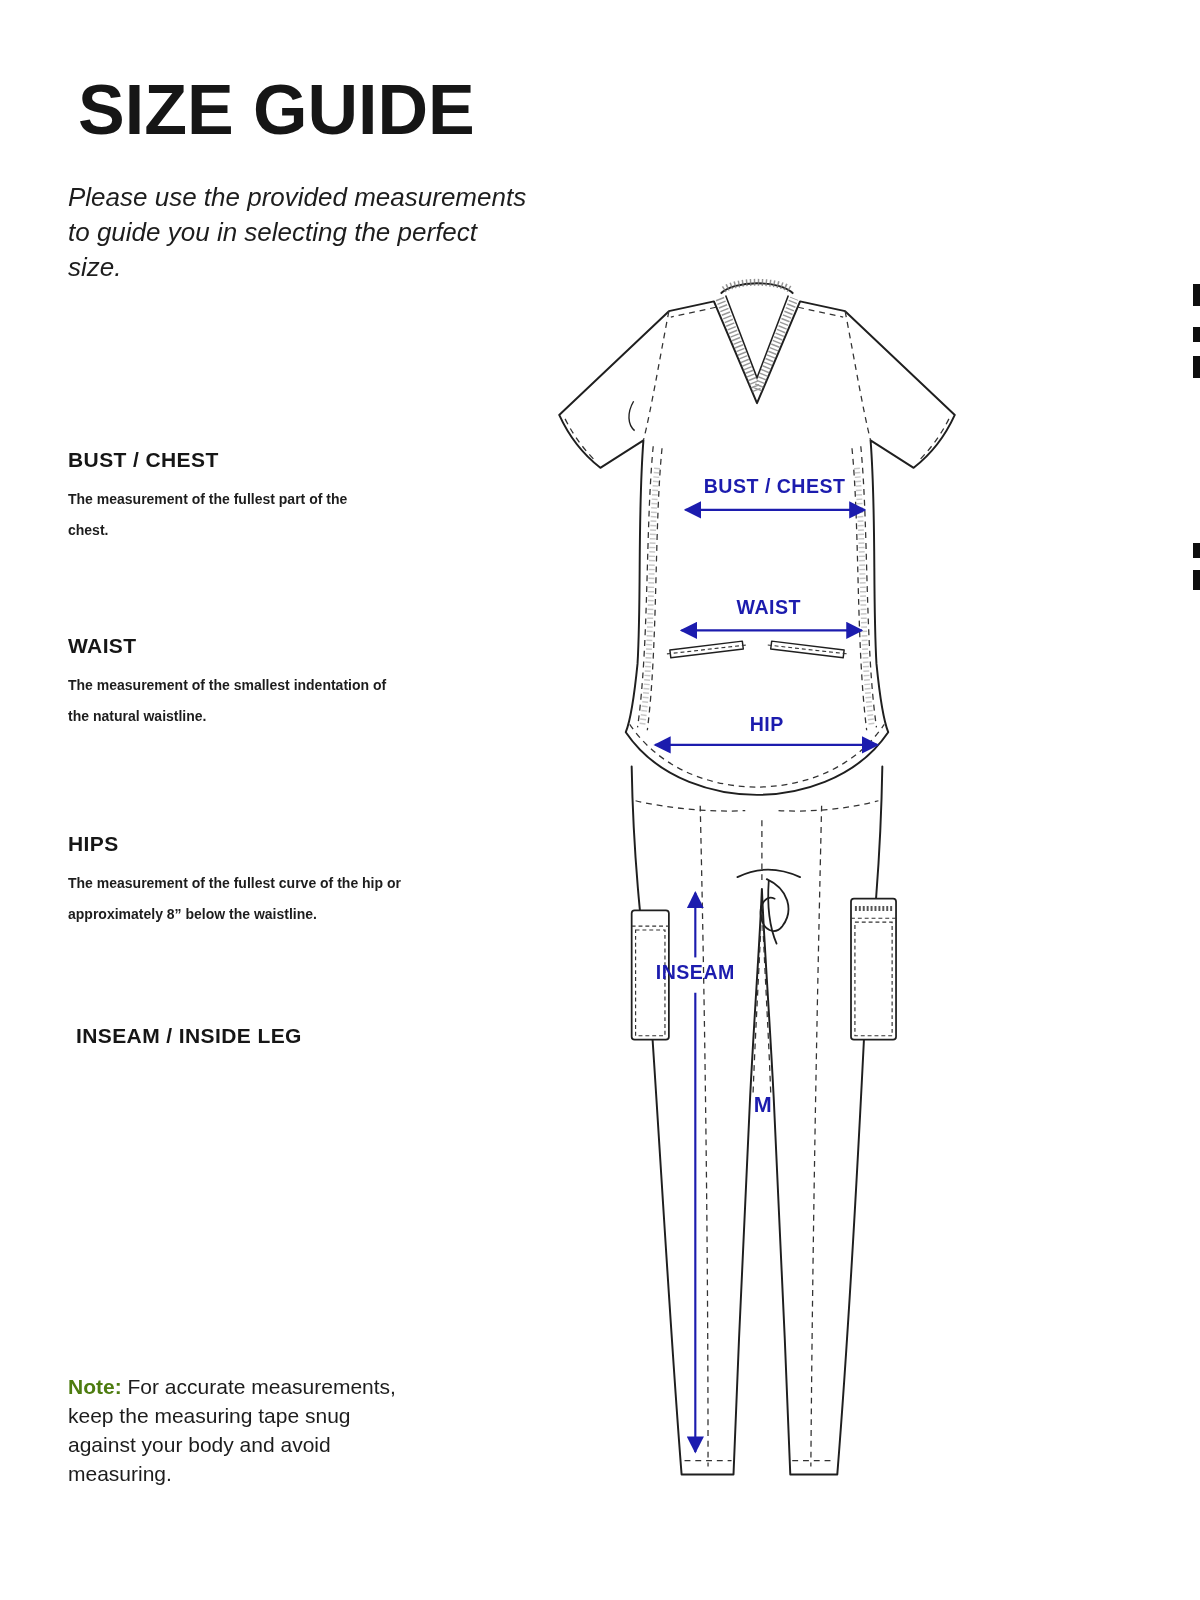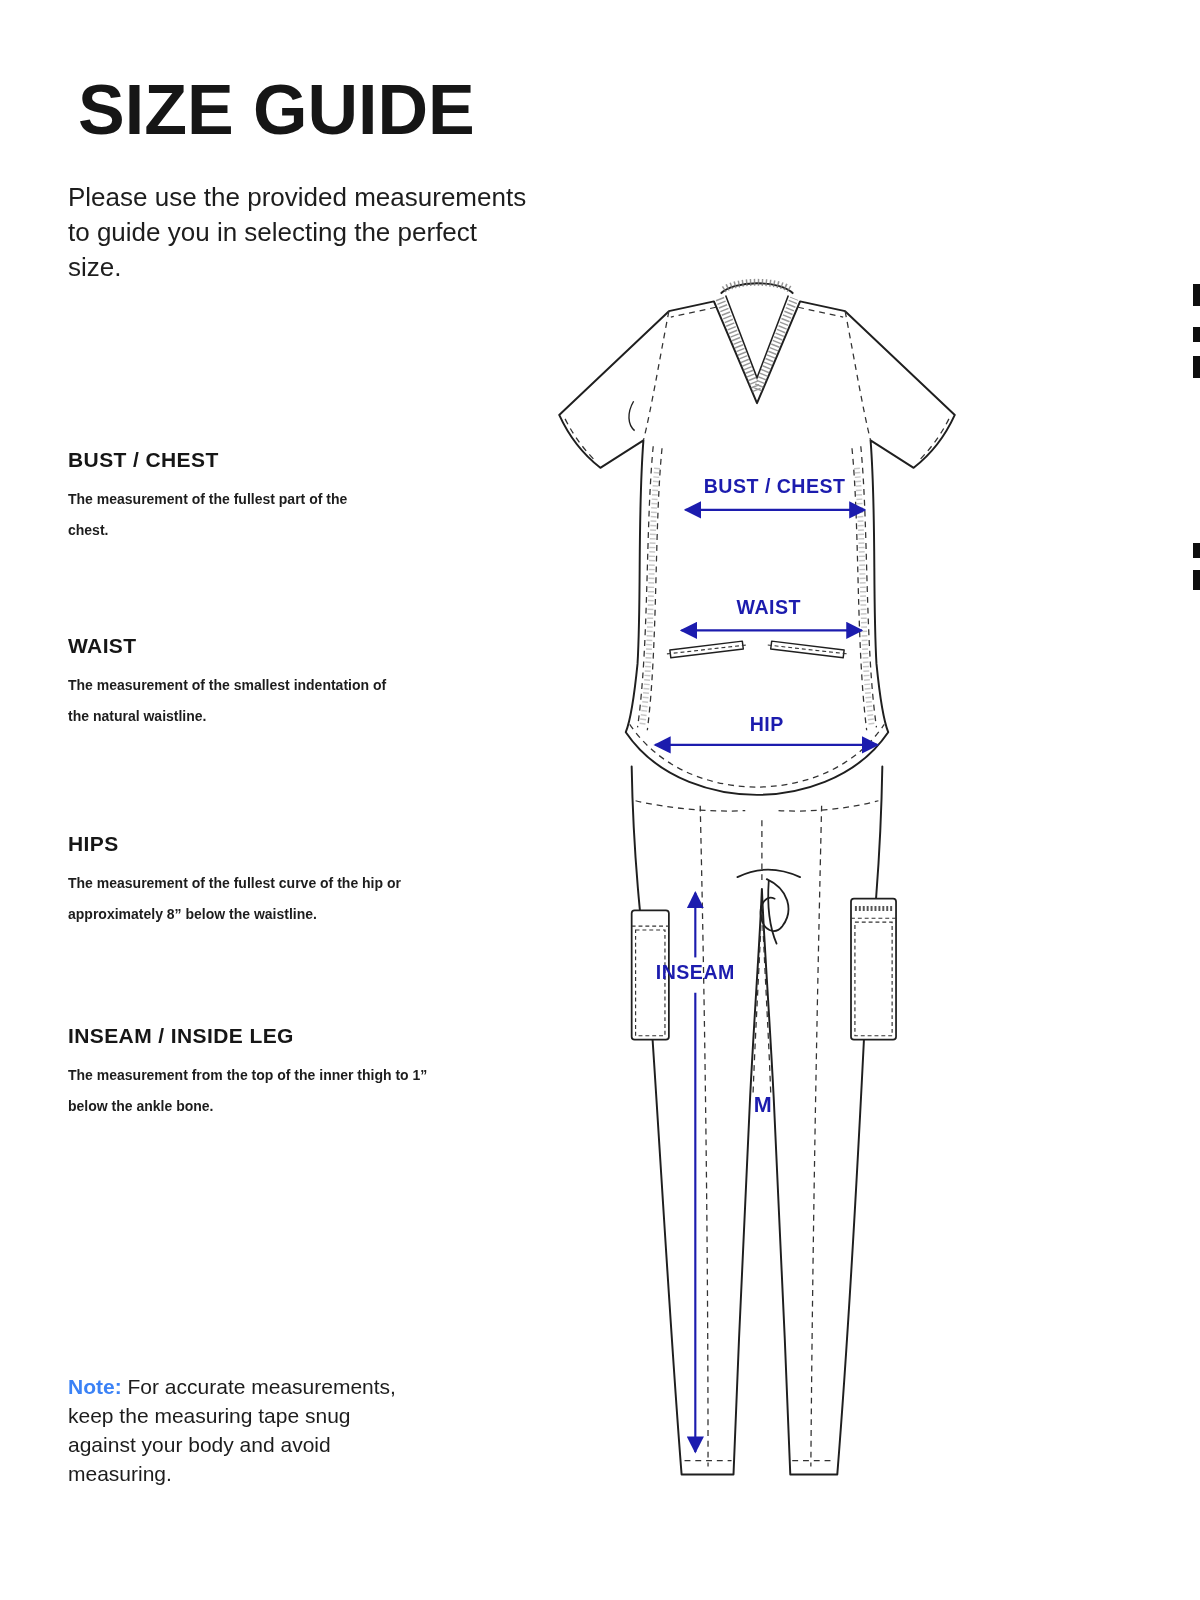--- a/index.html
+++ b/index.html
@@ -19,47 +19,48 @@
     letter-spacing:0px;
     color:#161616;
     margin:12px;
   }
   .intro{
     left:68px;top:180px;
     width:460px;
     font-size:26px;
     line-height:35px;
     margin:0;
+    font-style:italic;
   }
   .def h2{
     margin:0 0 12px 0;
     font-size:21px;
     font-weight:bold;
     letter-spacing:.4px;
     color:#161616;
   }
   .def p{
     margin:0;
     font-size:14px;
     line-height:31px;
     font-weight:bold;
   }
   .def{left:68px;}
   .def-bust{top:448px;width:320px;}
   .def-waist{top:634px;width:320px;}
   .def-hips{top:832px;width:390px;}
-  .def-inseam{top:1024px;width:370px;}
+  .def-inseam{top:1024px;width:370px;margin-left:8px;}
   .note{
     left:68px;top:1372px;
     width:350px;
     font-size:21px;
     line-height:29px;
     margin:0;
   }
-  .note strong{font-weight:bold;color:#3b82f6;}
+  .note strong{font-weight:bold;color:#4d7c0f;}
   .diagram{
     left:522px;top:272px;
     width:470px;height:1264px;
   }
   .diagram svg{display:block;width:470px;height:auto;}
   .edge-marks div{
     position:absolute;
     left:1193px;width:7px;
     background:#0e0e0e;
   }
@@ -88,21 +89,20 @@
     <p>The measurement of the smallest indentation of the natural waistline.</p>
   </section>
 
   <section class="abs def def-hips">
     <h2>HIPS</h2>
     <p>The measurement of the fullest curve of the hip or approximately 8” below the waistline.</p>
   </section>
 
   <section class="abs def def-inseam">
     <h2>INSEAM / INSIDE LEG</h2>
-    <p>The measurement from the top of the inner thigh to 1” below the ankle bone.</p>
   </section>
 
   <p class="abs note">
     <strong>Note:</strong>
     <span>For accurate measurements, keep the measuring tape snug against your body and avoid measuring.</span>
   </p>
 
   <div class="abs diagram">
     <svg viewBox="0 0 480 1290" xmlns="http://www.w3.org/2000/svg">
       <defs>

